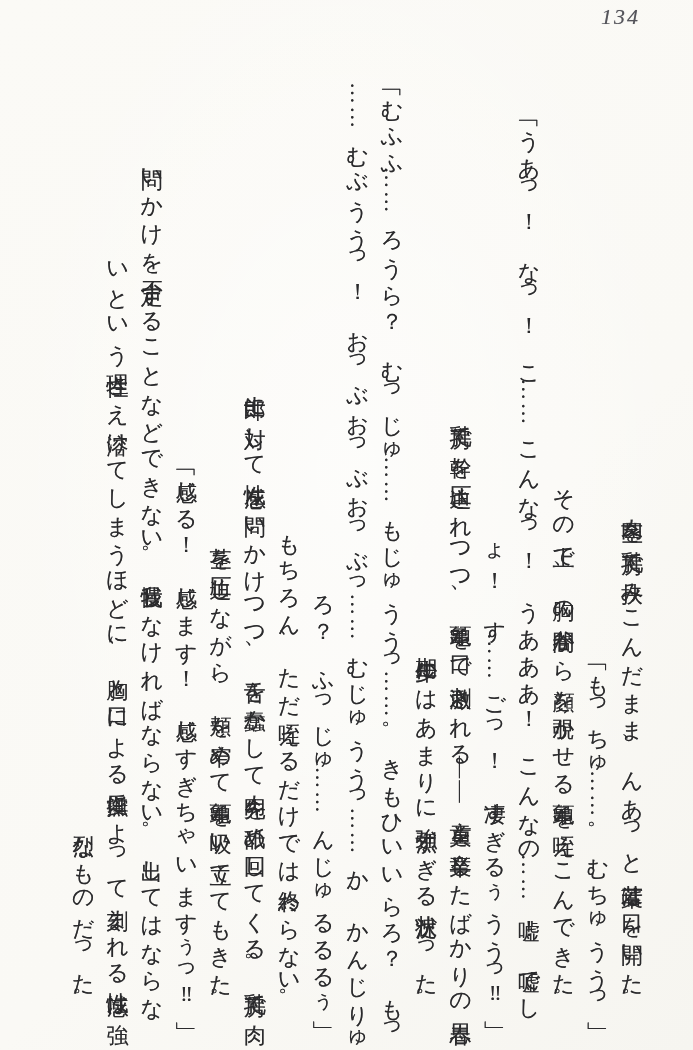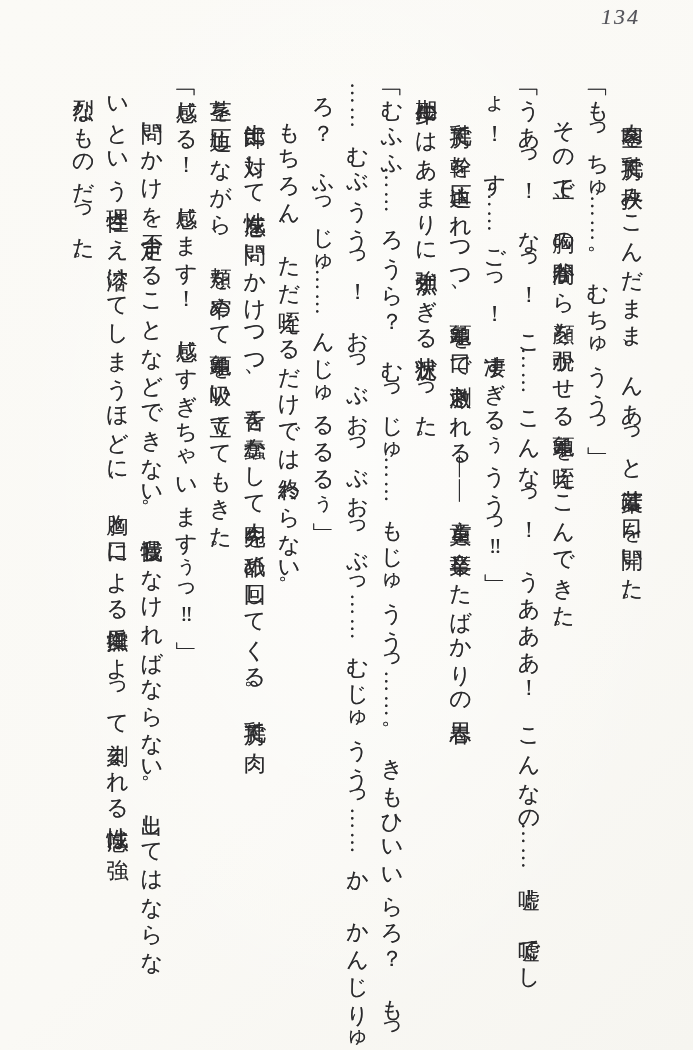--- a/index.html
+++ b/index.html
@@ -10,20 +10,21 @@
   .page {
     position: relative;
     width: 693px;
     height: 1050px;
     margin: 0 auto;
     background:
       radial-gradient(ellipse at 50% 45%, rgba(255,255,255,0.55) 0%, rgba(255,255,255,0) 70%),
       linear-gradient(135deg, #fbfaf6 0%, #faf9f5 60%, #f6f5f0 100%);
     overflow: hidden;
     font-family: "Liberation Serif", "DejaVu Serif", serif;
+    text-align: right;
   }
   .page-number {
     position: absolute;
     top: 4px;
     left: 601px;
     font-size: 22px;
     font-style: italic;
     letter-spacing: 2px;
     color: #54545a;
     text-shadow: 0 0 0.7px rgba(80,80,90,0.45);

